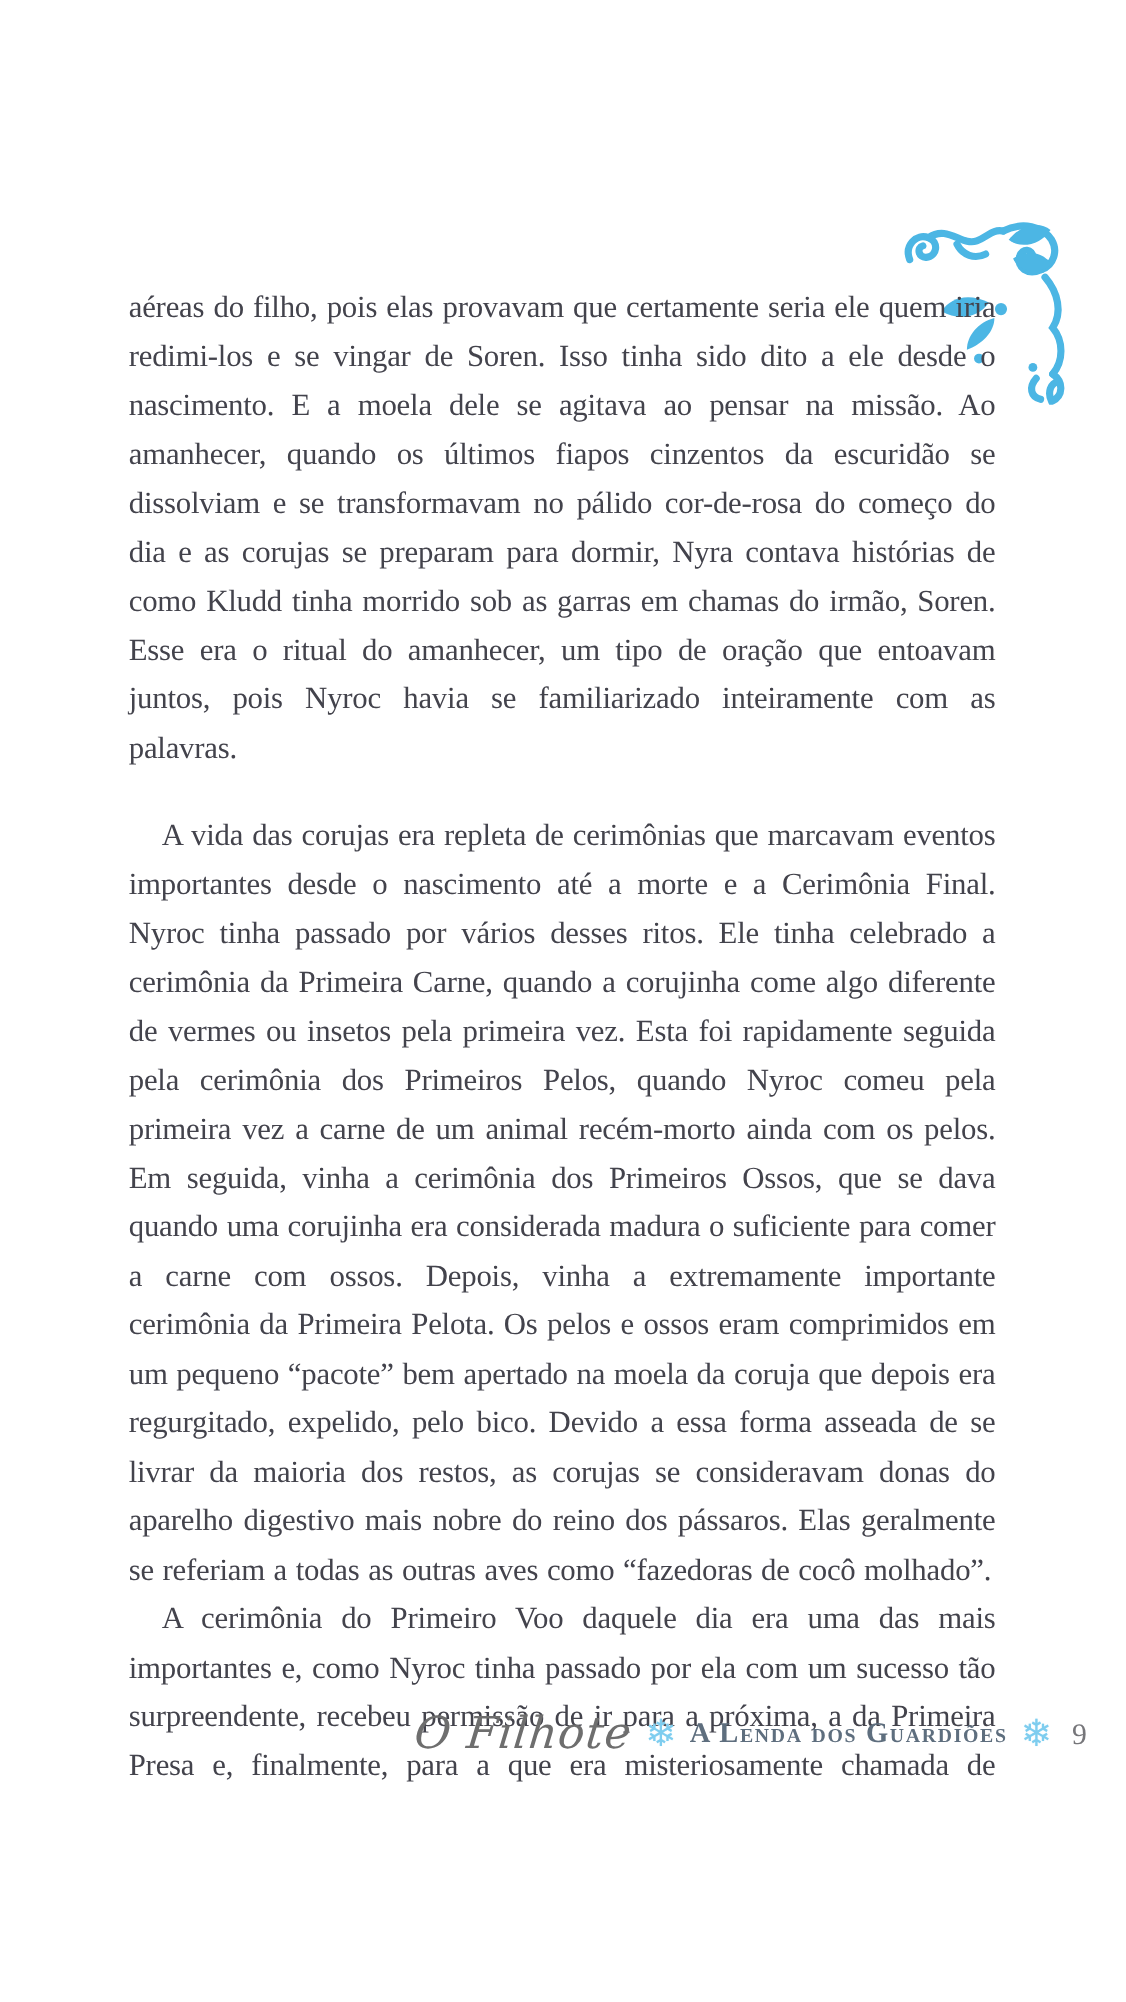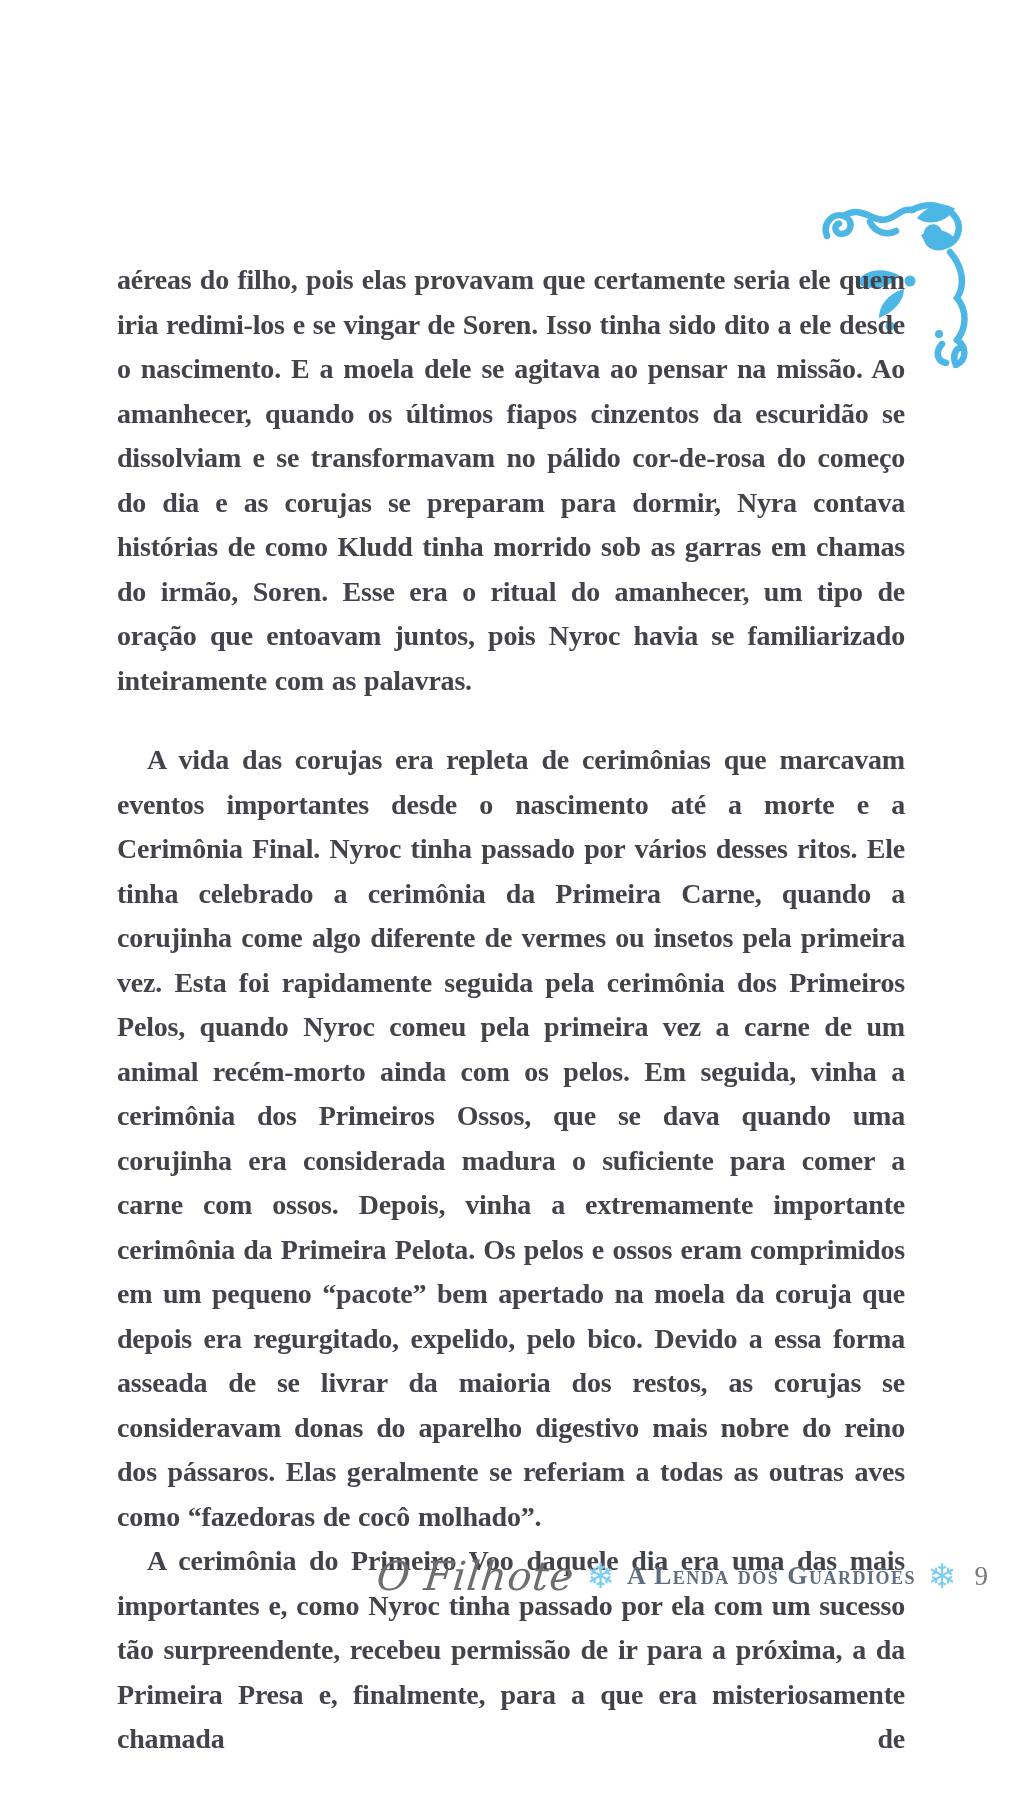--- a/index.html
+++ b/index.html
@@ -22,21 +22,20 @@
     top: 196px;
     width: 168px;
     height: 172px;
   }
   
   .text-block {
     position: absolute;
     left: 117px;
     top: 258px;
     width: 788px;
-    font-weight: bold;
   }
   .body-para {
     margin: 0;
     text-align: justify;
     font-size: 28px;
     line-height: 44.5px;
     color: #43434c;
     letter-spacing: -0.2px;
     word-spacing: 1px;
   }

